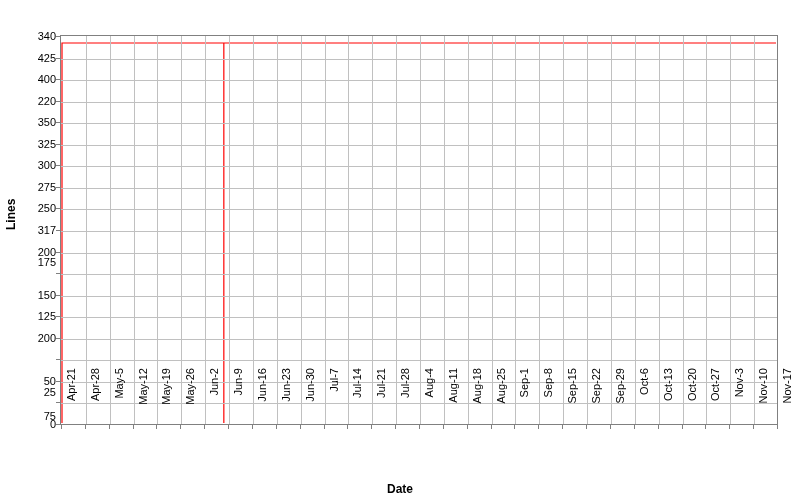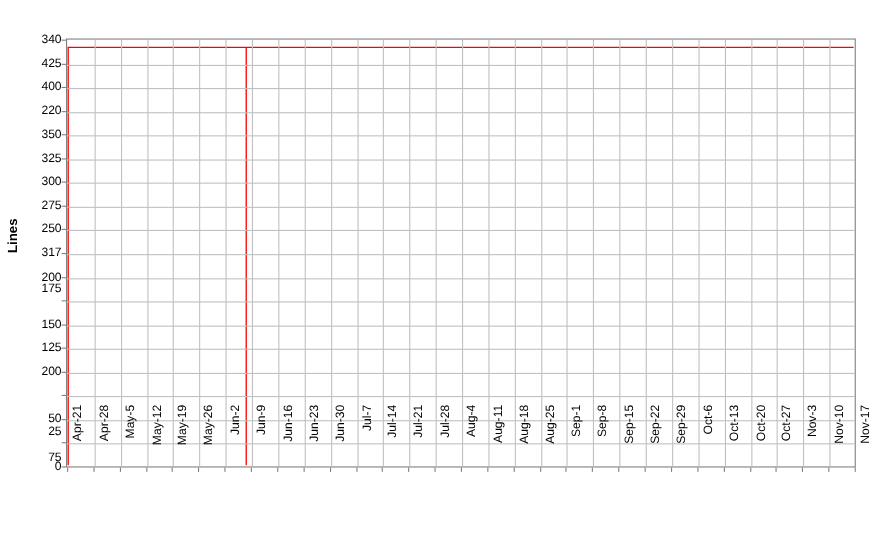--- a/index.html
+++ b/index.html
@@ -154,20 +154,21 @@
       <div class="gridline-v" style="left: 549.933px;"></div>
       <div class="gridline-v" style="left: 573.8px;"></div>
       <div class="gridline-v" style="left: 597.667px;"></div>
       <div class="gridline-v" style="left: 621.533px;"></div>
       <div class="gridline-v" style="left: 645.4px;"></div>
       <div class="gridline-v" style="left: 669.267px;"></div>
       <div class="gridline-v" style="left: 693.133px;"></div>
     </div>
 
   <div class="y-axis-label">Lines</div>
+  <div class="x-axis-label">Date</div>
 <div class="y-tick-label" style="top: 424px;">0</div>
     <div class="tick-mark" style="left: 56px; top: 424px; width: 4px; height: 1px;"></div>
     <div class="y-tick-label" style="top: 392px;">25</div>
     <div class="tick-mark" style="left: 56px; top: 402.444px; width: 4px; height: 1px;"></div>
     <div class="y-tick-label" style="top: 380.889px;">50</div>
     <div class="tick-mark" style="left: 56px; top: 380.889px; width: 4px; height: 1px;"></div>
     <div class="y-tick-label" style="top: 376px; margin-top: 40px;">75</div>
     <div class="tick-mark" style="left: 56px; top: 359.333px; width: 4px; height: 1px;"></div>
     <div class="y-tick-label" style="top: 337.778px;">200</div>
     <div class="tick-mark" style="left: 56px; top: 337.778px; width: 4px; height: 1px;"></div>

